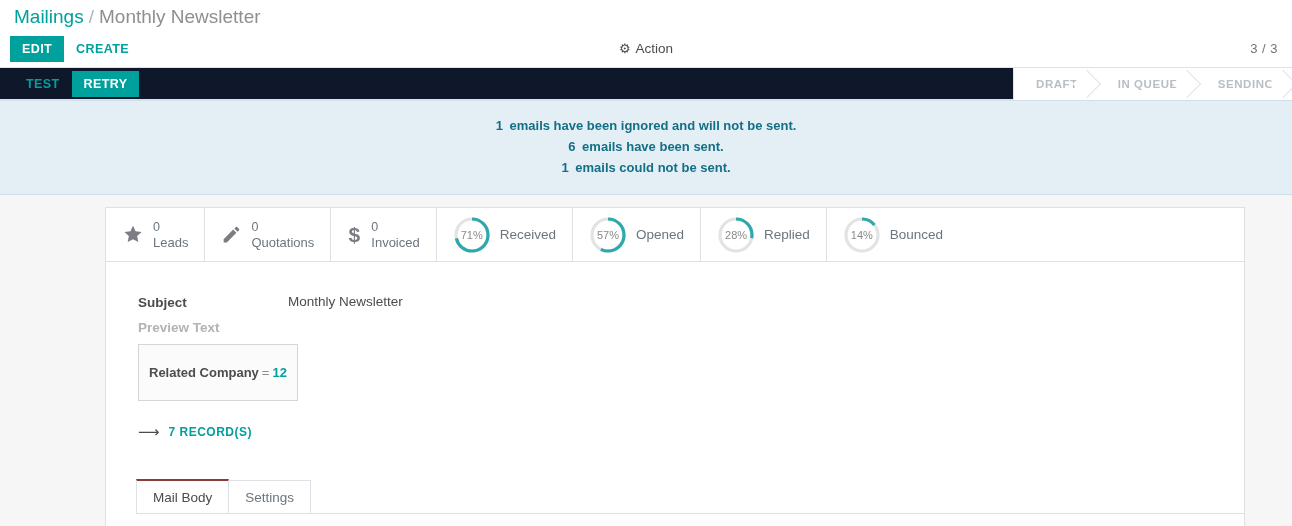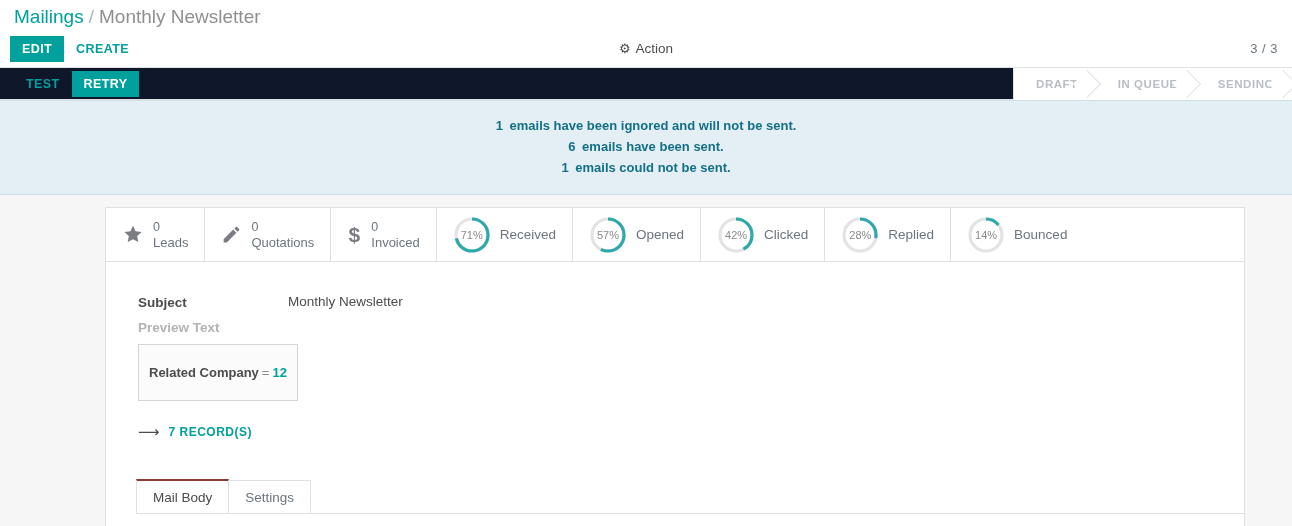--- a/index.html
+++ b/index.html
@@ -365,30 +365,20 @@
         <span class="donut">
           <svg width="38" height="38" viewBox="0 0 38 38">
             <circle cx="19" cy="19" r="16" fill="none" stroke="#e3e3e3" stroke-width="3.2"></circle>
             <circle cx="19" cy="19" r="16" fill="none" stroke="#2fa8ac" stroke-width="3.2" stroke-linecap="butt" transform="rotate(-90 19 19)" stroke-dasharray="57.30265000147782 100.53096491487338"></circle>
           </svg>
           <span class="donut-text">57%</span>
         </span>
         <span class="stat-name">Opened</span>
       </div>
 
-      <div class="stat-btn">
-        <span class="donut">
-          <svg width="38" height="38" viewBox="0 0 38 38">
-            <circle cx="19" cy="19" r="16" fill="none" stroke="#e3e3e3" stroke-width="3.2"></circle>
-            <circle cx="19" cy="19" r="16" fill="none" stroke="#2fa8ac" stroke-width="3.2" stroke-linecap="butt" transform="rotate(-90 19 19)" stroke-dasharray="42.22300526424682 100.53096491487338"></circle>
-          </svg>
-          <span class="donut-text">42%</span>
-        </span>
-        <span class="stat-name">Clicked</span>
-      </div>
 
       <div class="stat-btn">
         <span class="donut">
           <svg width="38" height="38" viewBox="0 0 38 38">
             <circle cx="19" cy="19" r="16" fill="none" stroke="#e3e3e3" stroke-width="3.2"></circle>
             <circle cx="19" cy="19" r="16" fill="none" stroke="#2fa8ac" stroke-width="3.2" stroke-linecap="butt" transform="rotate(-90 19 19)" stroke-dasharray="28.148670176164547 100.53096491487338"></circle>
           </svg>
           <span class="donut-text">28%</span>
         </span>
         <span class="stat-name">Replied</span>

